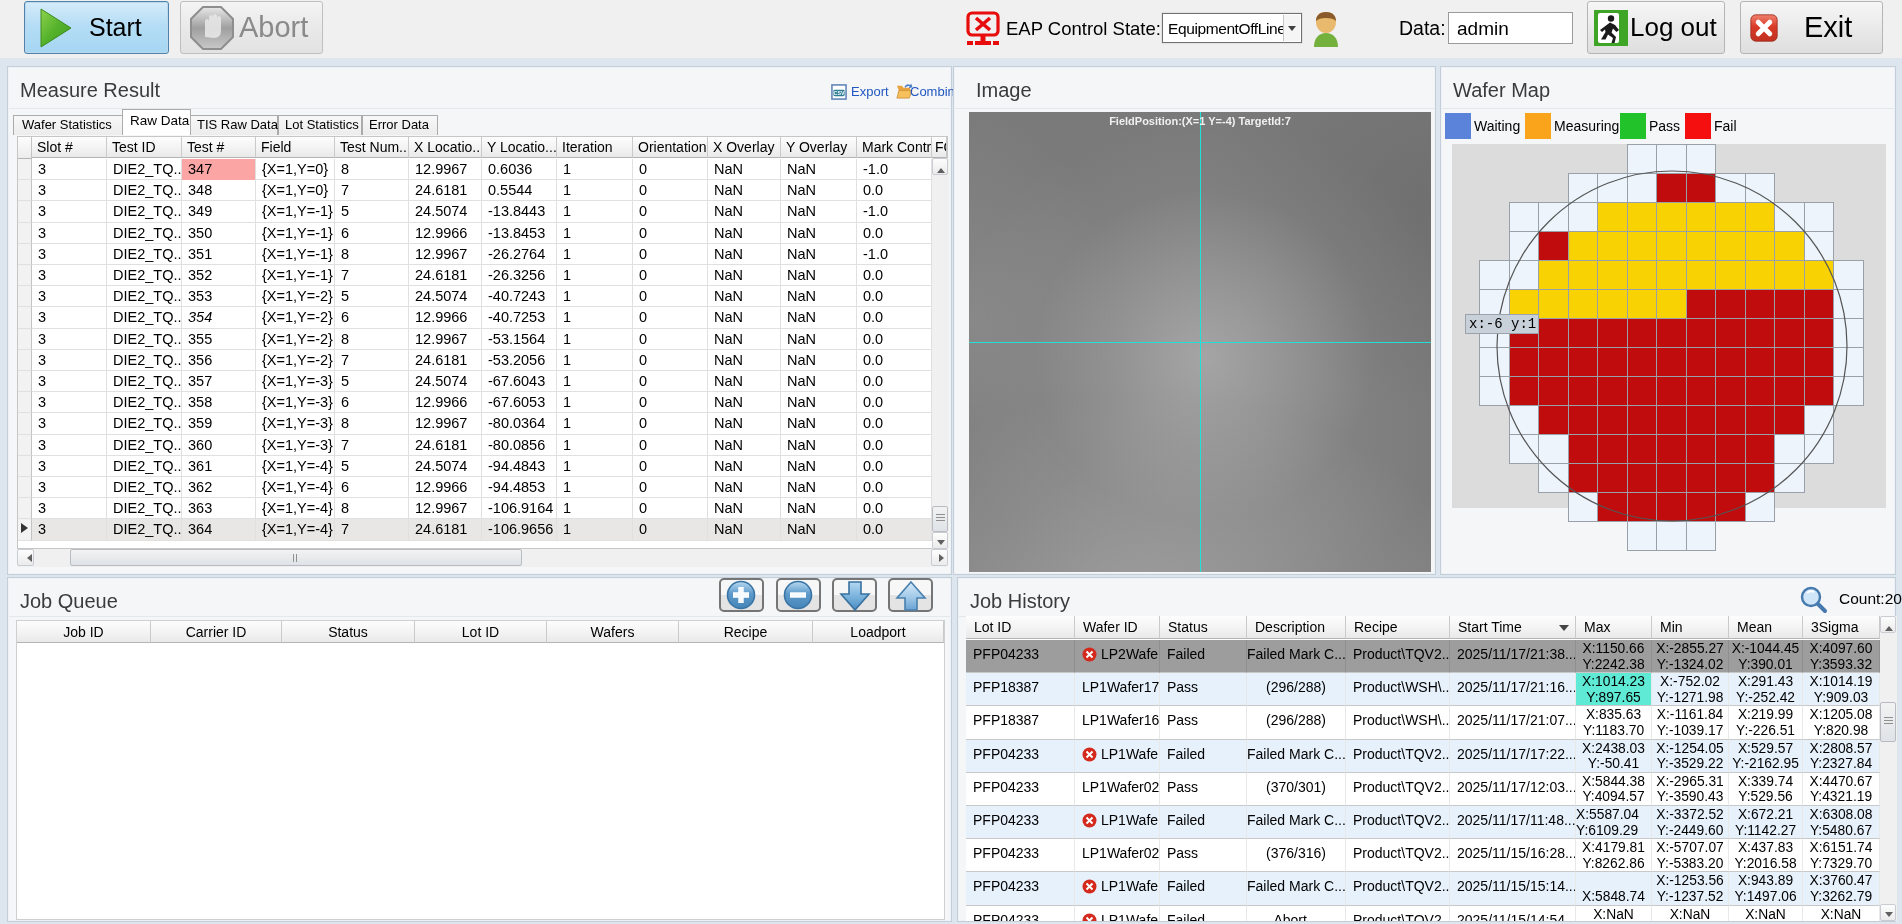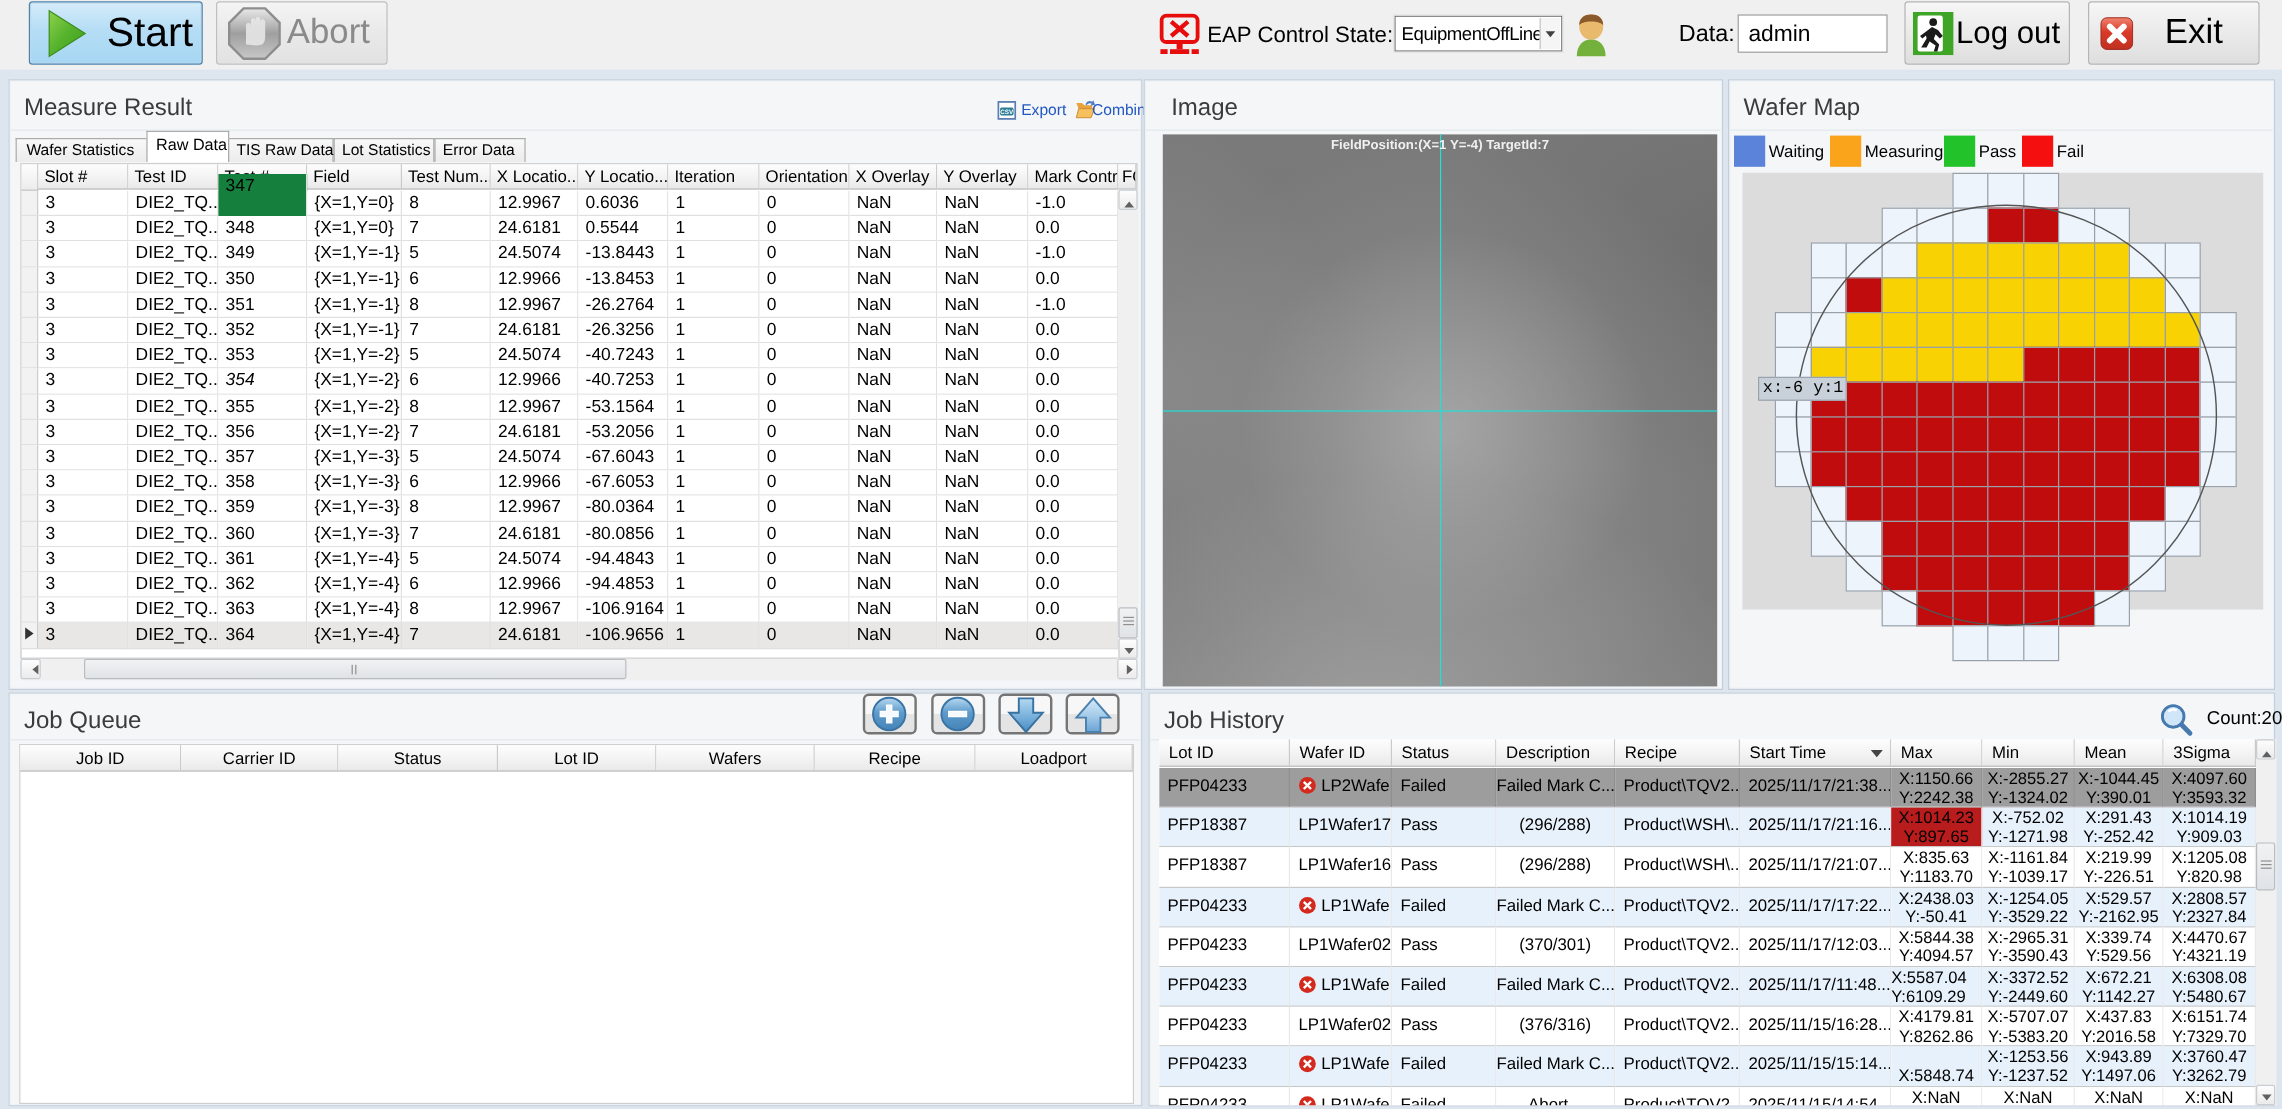--- a/index.html
+++ b/index.html
@@ -3,21 +3,21 @@
 <style>
 * { margin:0; padding:0; box-sizing:border-box; }
 html,body { width:1902px; height:924px; overflow:hidden; font-family:"Liberation Sans",sans-serif; }
 body { background:#dde6ef; position:relative; }
 .abs { position:absolute; }
 
 #toolbar { position:absolute; left:0; top:0; width:1902px; height:58px; background:#f0f0f0; }
 .tbtn { position:absolute; top:1px; height:53px; border-radius:3px; display:flex; align-items:center; }
 #btn-start { left:24px; width:145px; background:linear-gradient(#d6ecfa,#b5ddf5 45%,#a6d6f3); border:1px solid #4e83ad; box-shadow:0 0 0 1px #bcd8ea inset; }
 #btn-abort { left:180px; width:143px; background:linear-gradient(#f4f4f4,#e9e9e9 50%,#e2e2e2); border:1px solid #bfbfbf; }
-#btn-start span { font-size:34px; color:#000; margin-left:12px; white-space:nowrap; }
+#btn-start span { font-size:25px; color:#000; margin-left:12px; white-space:nowrap; }
 #btn-abort span { font-size:29px; color:#8a8a8a; margin-left:4px; white-space:nowrap; }
 .eap-ic { position:absolute; left:966px; top:11px; }
 .tb-label { position:absolute; font-size:21px; color:#000; }
 #dd { position:absolute; left:1162px; top:13px; width:140px; height:30px; background:#fff; border:1px solid #707070; outline:1px solid #e3e3e3; }
 #dd span { position:absolute; left:5px; top:6px; font-size:15.5px; letter-spacing:-0.4px; white-space:nowrap; }
 #dd .ddb { position:absolute; right:1px; top:1px; width:17px; height:26px; background:#f5f5f5; border-left:1px solid #c5c5c5; }
 #dd .ddb:before { content:""; position:absolute; left:4px; top:11px; border:4px solid transparent; border-top:5px solid #404040; }
 #user-box { position:absolute; left:1448px; top:12px; width:125px; height:32px; background:#fff; border:1px solid #9b9b9b; }
 #user-box span { position:absolute; left:8px; top:5px; font-size:19px; }
 #btn-logout { left:1587px; width:138px; background:linear-gradient(#f6f6f6,#eaeaea 50%,#dedede); border:1px solid #b5b5b5; }
@@ -152,21 +152,21 @@
 <div class="gh" style="left:464px;top:0;width:75px;height:21px;padding:2px 0 0 5px;">Y Locatio...</div>
 <div class="gh" style="left:539px;top:0;width:76px;height:21px;padding:2px 0 0 5px;">Iteration</div>
 <div class="gh" style="left:615px;top:0;width:75px;height:21px;padding:2px 0 0 5px;">Orientation</div>
 <div class="gh" style="left:690px;top:0;width:73px;height:21px;padding:2px 0 0 5px;">X Overlay</div>
 <div class="gh" style="left:763px;top:0;width:76px;height:21px;padding:2px 0 0 5px;">Y Overlay</div>
 <div class="gh" style="left:839px;top:0;width:75px;height:21px;padding:2px 0 0 5px;">Mark Contra</div>
 <div class="gh" style="left:914px;top:0;width:15px;height:21px;padding:2px 0 0 3px;">FO</div>
 <div class="abs" style="left:0;top:22.0px;width:14px;height:21.2px;background:#f2f2f2;border-right:1px solid #c3c3c3;border-bottom:1px solid #e0e0e0;"></div>
 <div class="gc" style="left:14px;top:22.0px;width:75px;height:21.2px;background:#fff;">3</div>
 <div class="gc" style="left:89px;top:22.0px;width:75px;height:21.2px;background:#fff;">DIE2_TQ...</div>
-<div class="gc" style="left:164px;top:8px;width:74px;height:36px;background:#15803d;">347</div>
+<div class="gc" style="left:164px;top:22.0px;width:74px;height:36px;background:#fca5a5;">347</div>
 <div class="gc" style="left:238px;top:22.0px;width:79px;height:21.2px;background:#fff;">{X=1,Y=0}</div>
 <div class="gc" style="left:317px;top:22.0px;width:74px;height:21.2px;background:#fff;">8</div>
 <div class="gc" style="left:391px;top:22.0px;width:73px;height:21.2px;background:#fff;">12.9967</div>
 <div class="gc" style="left:464px;top:22.0px;width:75px;height:21.2px;background:#fff;">0.6036</div>
 <div class="gc" style="left:539px;top:22.0px;width:76px;height:21.2px;background:#fff;">1</div>
 <div class="gc" style="left:615px;top:22.0px;width:75px;height:21.2px;background:#fff;">0</div>
 <div class="gc" style="left:690px;top:22.0px;width:73px;height:21.2px;background:#fff;">NaN</div>
 <div class="gc" style="left:763px;top:22.0px;width:76px;height:21.2px;background:#fff;">NaN</div>
 <div class="gc" style="left:839px;top:22.0px;width:75px;height:21.2px;background:#fff;">-1.0</div>
 <div class="abs" style="left:0;top:43.2px;width:14px;height:21.2px;background:#f2f2f2;border-right:1px solid #c3c3c3;border-bottom:1px solid #e0e0e0;"></div>
@@ -686,21 +686,21 @@
       </div>
 <div class="abs" style="left:837px;top:24.0px;width:77px;height:33.2px;background:#9d9d9d;border-right:1px solid #8f8f8f;border-bottom:1px solid #c8c8c8;font-size:14px;overflow:hidden;white-space:nowrap;padding:1px 0 0 0;">
         <div style="text-align:center;line-height:15.5px;font-size:13.8px;">X:4097.60<br>Y:3593.32</div>
       </div>
 <div class="abs" style="left:0px;top:57.2px;width:109px;height:33.2px;background:#e7f1fc;border-right:1px solid #e8e8e8;border-bottom:1px solid #c8c8c8;font-size:14px;overflow:hidden;white-space:nowrap;padding:6px 0 0 7px;">PFP18387</div>
 <div class="abs" style="left:109px;top:57.2px;width:85px;height:33.2px;background:#e7f1fc;border-right:1px solid #e8e8e8;border-bottom:1px solid #c8c8c8;font-size:14px;overflow:hidden;white-space:nowrap;padding:6px 0 0 7px;">LP1Wafer17</div>
 <div class="abs" style="left:194px;top:57.2px;width:87px;height:33.2px;background:#e7f1fc;border-right:1px solid #e8e8e8;border-bottom:1px solid #c8c8c8;font-size:14px;overflow:hidden;white-space:nowrap;padding:6px 0 0 7px;">Pass</div>
 <div class="abs" style="left:281px;top:57.2px;width:99px;height:33.2px;background:#e7f1fc;border-right:1px solid #e8e8e8;border-bottom:1px solid #c8c8c8;font-size:14px;overflow:hidden;white-space:nowrap;padding:6px 0 0 0;text-align:center;">(296/288)</div>
 <div class="abs" style="left:380px;top:57.2px;width:104px;height:33.2px;background:#e7f1fc;border-right:1px solid #e8e8e8;border-bottom:1px solid #c8c8c8;font-size:14px;overflow:hidden;white-space:nowrap;padding:6px 0 0 7px;">Product\WSH\...</div>
 <div class="abs" style="left:484px;top:57.2px;width:126px;height:33.2px;background:#e7f1fc;border-right:1px solid #e8e8e8;border-bottom:1px solid #c8c8c8;font-size:14px;overflow:hidden;white-space:nowrap;padding:6px 0 0 7px;">2025/11/17/21:16...</div>
-<div class="abs" style="left:610px;top:57.2px;width:76px;height:33.2px;background:#b91c1c;border-right:1px solid #e8e8e8;border-bottom:1px solid #c8c8c8;font-size:14px;overflow:hidden;white-space:nowrap;padding:1px 0 0 0;">
+<div class="abs" style="left:610px;top:57.2px;width:76px;height:33.2px;background:#5eead4;border-right:1px solid #e8e8e8;border-bottom:1px solid #c8c8c8;font-size:14px;overflow:hidden;white-space:nowrap;padding:1px 0 0 0;">
         <div style="text-align:center;line-height:15.5px;font-size:13.8px;">X:1014.23<br>Y:897.65</div>
       </div>
 <div class="abs" style="left:686px;top:57.2px;width:77px;height:33.2px;background:#e7f1fc;border-right:1px solid #e8e8e8;border-bottom:1px solid #c8c8c8;font-size:14px;overflow:hidden;white-space:nowrap;padding:1px 0 0 0;">
         <div style="text-align:center;line-height:15.5px;font-size:13.8px;">X:-752.02<br>Y:-1271.98</div>
       </div>
 <div class="abs" style="left:763px;top:57.2px;width:74px;height:33.2px;background:#e7f1fc;border-right:1px solid #e8e8e8;border-bottom:1px solid #c8c8c8;font-size:14px;overflow:hidden;white-space:nowrap;padding:1px 0 0 0;">
         <div style="text-align:center;line-height:15.5px;font-size:13.8px;">X:291.43<br>Y:-252.42</div>
       </div>
 <div class="abs" style="left:837px;top:57.2px;width:77px;height:33.2px;background:#e7f1fc;border-right:1px solid #e8e8e8;border-bottom:1px solid #c8c8c8;font-size:14px;overflow:hidden;white-space:nowrap;padding:1px 0 0 0;">
         <div style="text-align:center;line-height:15.5px;font-size:13.8px;">X:1014.19<br>Y:909.03</div>

